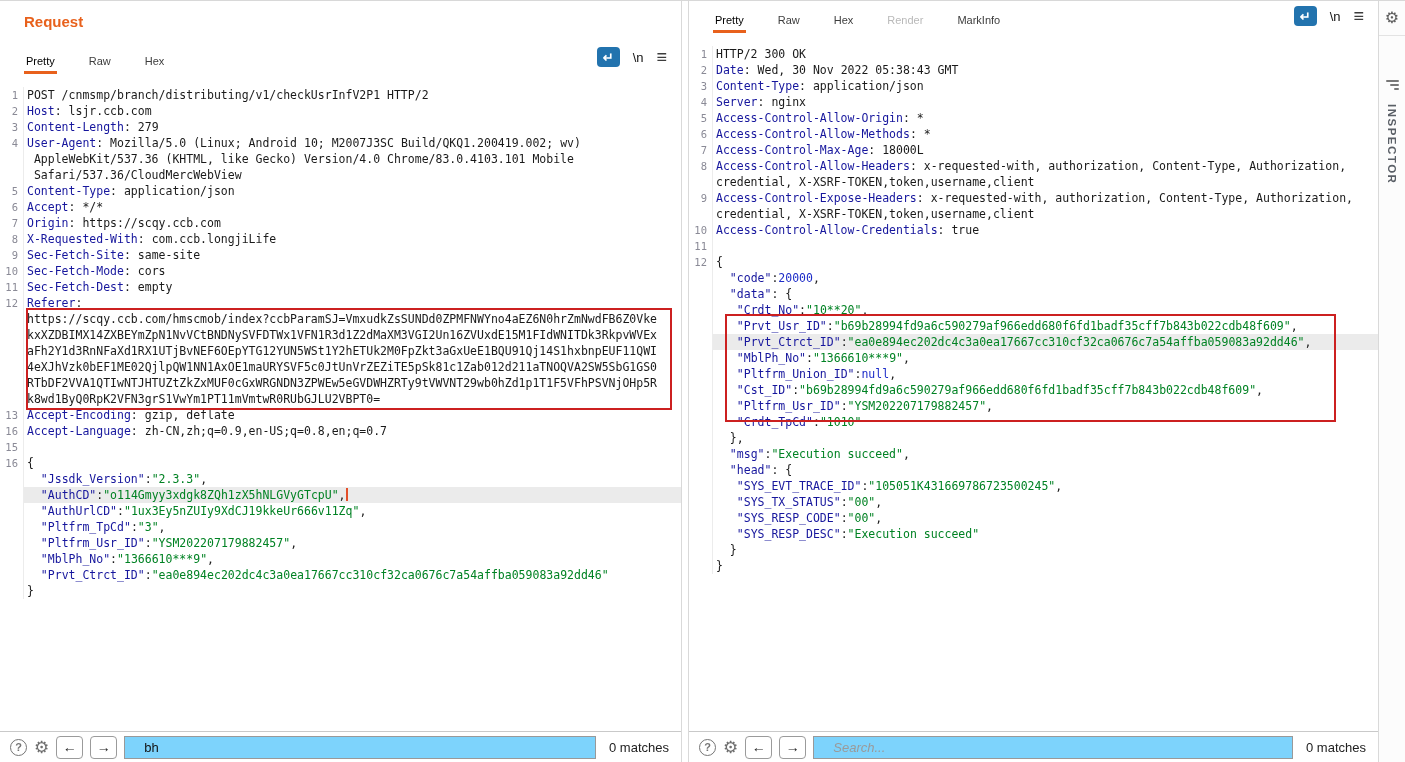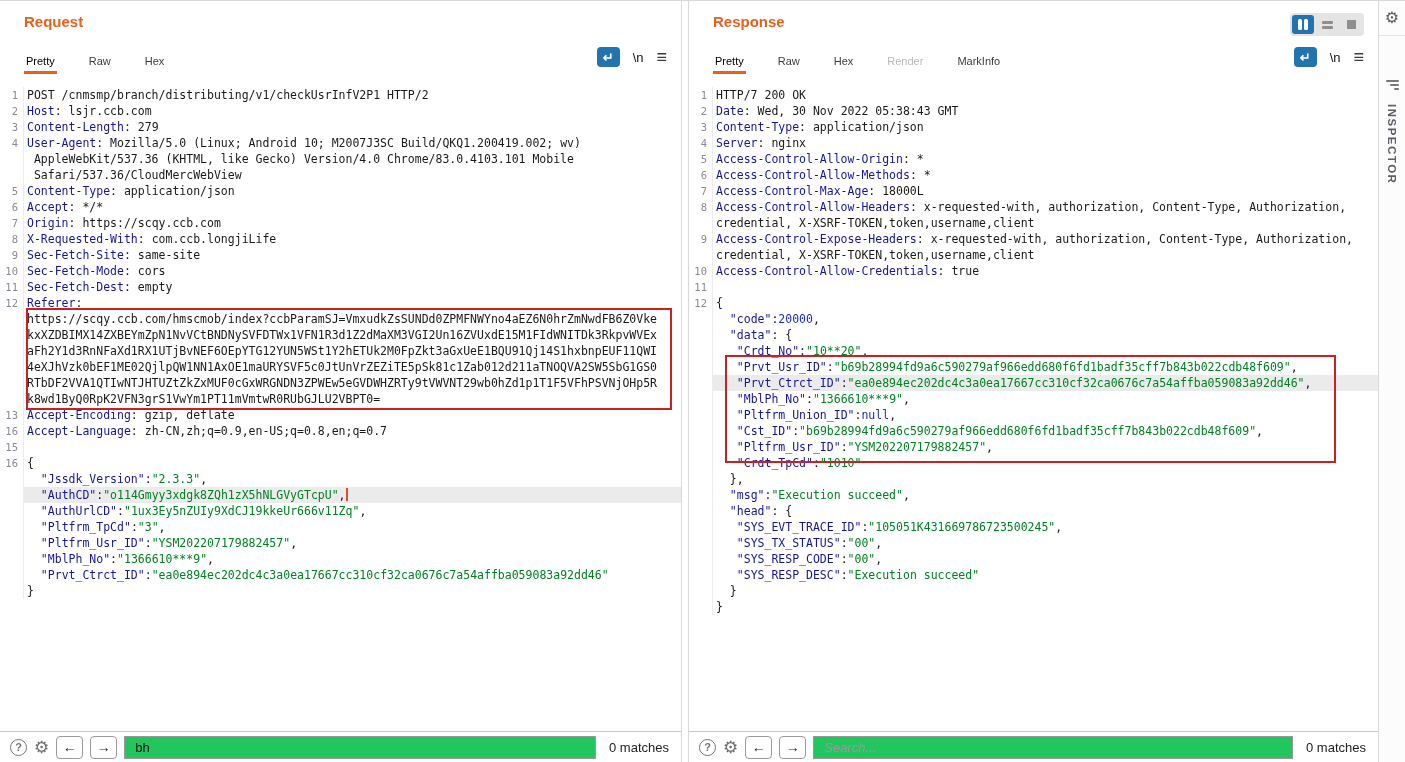--- a/index.html
+++ b/index.html
@@ -43,21 +43,21 @@
   .tok-str { color:#008223; }
   .tok-num { color:#1d2cc8;margin-top:20px; }
   .caret { display:inline-block; width:2px; height:13px; background:#e34f2a; vertical-align:-2px; }
   .red-box { position:absolute; border:2px solid #cc2020; pointer-events:none; }
 
   
   .search-bar { height:31px; border-top:1px solid #c9c9c9; display:flex; align-items:center; gap:7px; padding:0 12px 0 10px; background:#fff; }
   .help-ico { width:17px; height:17px; border:1.5px solid #757575; border-radius:50%; color:#757575; font-size:11px; font-weight:bold; display:flex; align-items:center; justify-content:center; }
   .gear-ico { font-size:17px; color:#6f6f6f; line-height:1; }
   .nav-btn { width:27px; height:23px; border:1px solid #9b9b9b; border-radius:4px; background:#fff; display:flex; align-items:center; justify-content:center; font-size:14px; color:#222; }
-  .search-input { flex:1; height:23px; border:1px solid #999; background:#22c55e; padding:0 10px; font-size:13px; color:#111; font-family:"Liberation Sans", sans-serif; }
+  .search-input { flex:1; height:23px; border:1px solid #999; background:#7dd3fc; padding:0 19px; font-size:13px; color:#111; font-family:"Liberation Sans", sans-serif; }
   .search-input::placeholder { color:#9a9a9a; font-style:italic; }
   .matches { font-size:13px; color:#222; margin-left:6px; white-space:nowrap; }
 
   
   .rail { border-left:1px solid #d9d9d9; background:#fcfcfc; display:flex; flex-direction:column; align-items:center; padding-top:9px; }
   .rail-gear { font-size:16px; color:#5e5e5e; line-height:1; }
   .rail-div { width:100%; height:1px; background:#e3e3e3; margin-top:9px; }
   .rail-toggle { margin-top:44px; display:flex; flex-direction:column; gap:2px; align-items:flex-end; }
   .rail-toggle span { height:2px; background:#777; border-radius:1px; }
   .rail-toggle span:nth-child(1){ width:13px; }
@@ -131,59 +131,39 @@
       <span class="nav-btn">←</span>
       <span class="nav-btn">→</span>
       <input class="search-input" value="bh" style="">
       <span class="matches">0 matches</span>
     </div>
   </div>
 
   <div class="v-divider"></div>
 
   <div class="panel">
-    <div class="title-row">
-      <div class="panel-title">Response</div>
-      <div class="seg">
-        <span class="seg-btn active">
-          <span class="ico-cols">
-              <span></span>
-              <span></span>
-            </span>
-        </span>
-        <span class="seg-btn">
-          <span class="ico-rows">
-              <span></span>
-              <span></span>
-            </span>
-        </span>
-        <span class="seg-btn">
-          <span class="ico-square"></span>
-        </span>
-      </div>
-    </div>
     <div class="tab-row">
       <div class="tabs">
           <div class="tab active">Pretty</div>
           <div class="tab">Raw</div>
           <div class="tab">Hex</div>
           <div class="tab disabled">Render</div>
           <div class="tab">MarkInfo</div>
         </div>
       <div class="hdr-icons">
         <span class="wrap-btn">
             <span>↵</span>
           </span>
         <span class="nl-label">\n</span>
         <span class="menu-ico">≡</span>
       </div>
     </div>
     <div class="code-area">
       <div>
-          <div class="code-line"><span class="ln">1</span><span class="lt"><span class="tok-txt">HTTP/7 200 OK</span></span></div>
+          <div class="code-line"><span class="ln">1</span><span class="lt"><span class="tok-txt">HTTP/2 300 OK</span></span></div>
           <div class="code-line"><span class="ln">2</span><span class="lt"><span class="tok-key">Date</span><span class="tok-txt">: Wed, 30 Nov 2022 05:38:43 GMT</span></span></div>
           <div class="code-line"><span class="ln">3</span><span class="lt"><span class="tok-key">Content-Type</span><span class="tok-txt">: application/json</span></span></div>
           <div class="code-line"><span class="ln">4</span><span class="lt"><span class="tok-key">Server</span><span class="tok-txt">: nginx</span></span></div>
           <div class="code-line"><span class="ln">5</span><span class="lt"><span class="tok-key">Access-Control-Allow-Origin</span><span class="tok-txt">: *</span></span></div>
           <div class="code-line"><span class="ln">6</span><span class="lt"><span class="tok-key">Access-Control-Allow-Methods</span><span class="tok-txt">: *</span></span></div>
           <div class="code-line"><span class="ln">7</span><span class="lt"><span class="tok-key">Access-Control-Max-Age</span><span class="tok-txt">: 18000L</span></span></div>
           <div class="code-line"><span class="ln">8</span><span class="lt"><span class="tok-key">Access-Control-Allow-Headers</span><span class="tok-txt">: x-requested-with, authorization, Content-Type, Authorization,</span></span></div>
           <div class="code-line"><span class="ln"></span><span class="lt"><span class="tok-txt">credential, X-XSRF-TOKEN,token,username,client</span></span></div>
           <div class="code-line"><span class="ln">9</span><span class="lt"><span class="tok-key">Access-Control-Expose-Headers</span><span class="tok-txt">: x-requested-with, authorization, Content-Type, Authorization,</span></span></div>
           <div class="code-line"><span class="ln"></span><span class="lt"><span class="tok-txt">credential, X-XSRF-TOKEN,token,username,client</span></span></div>

